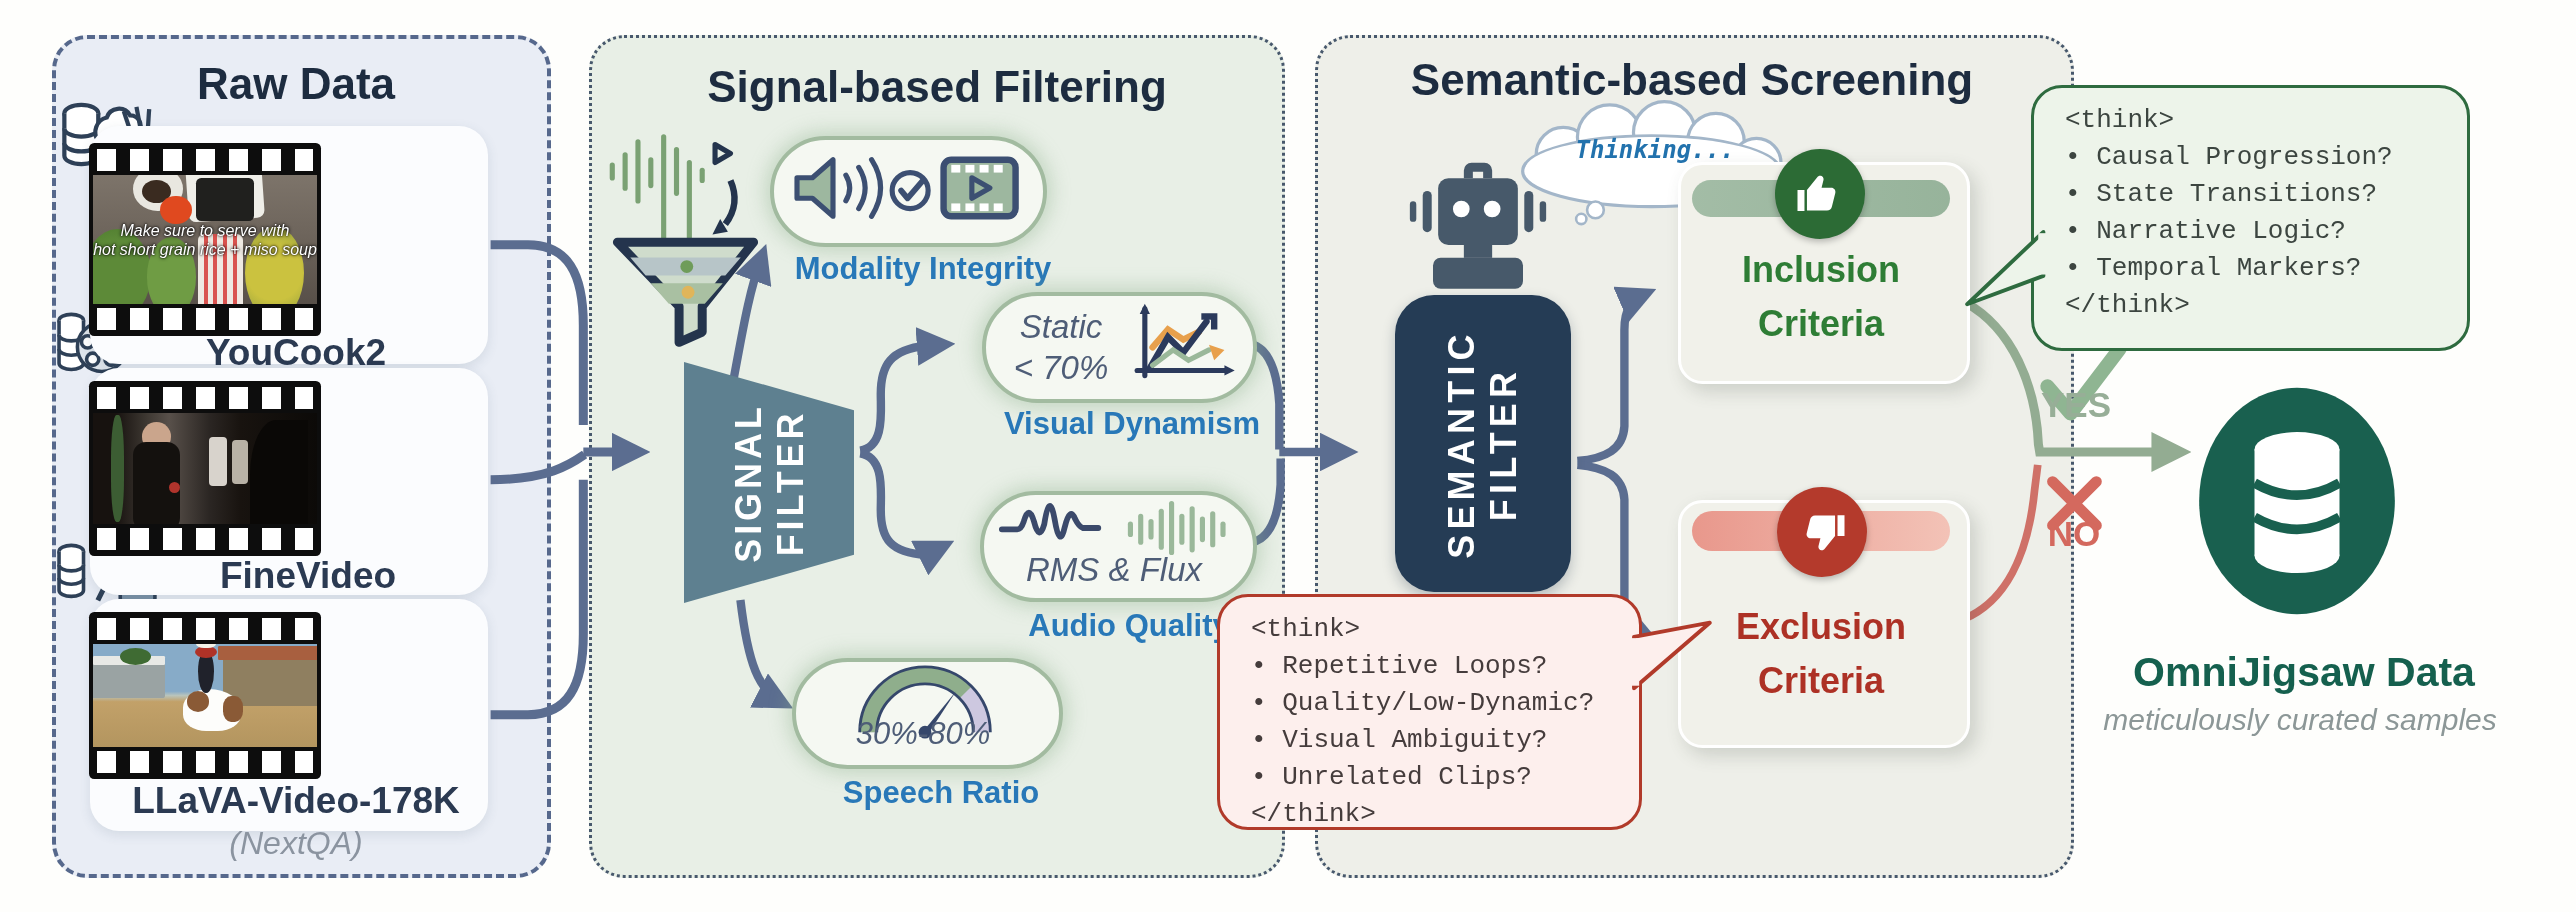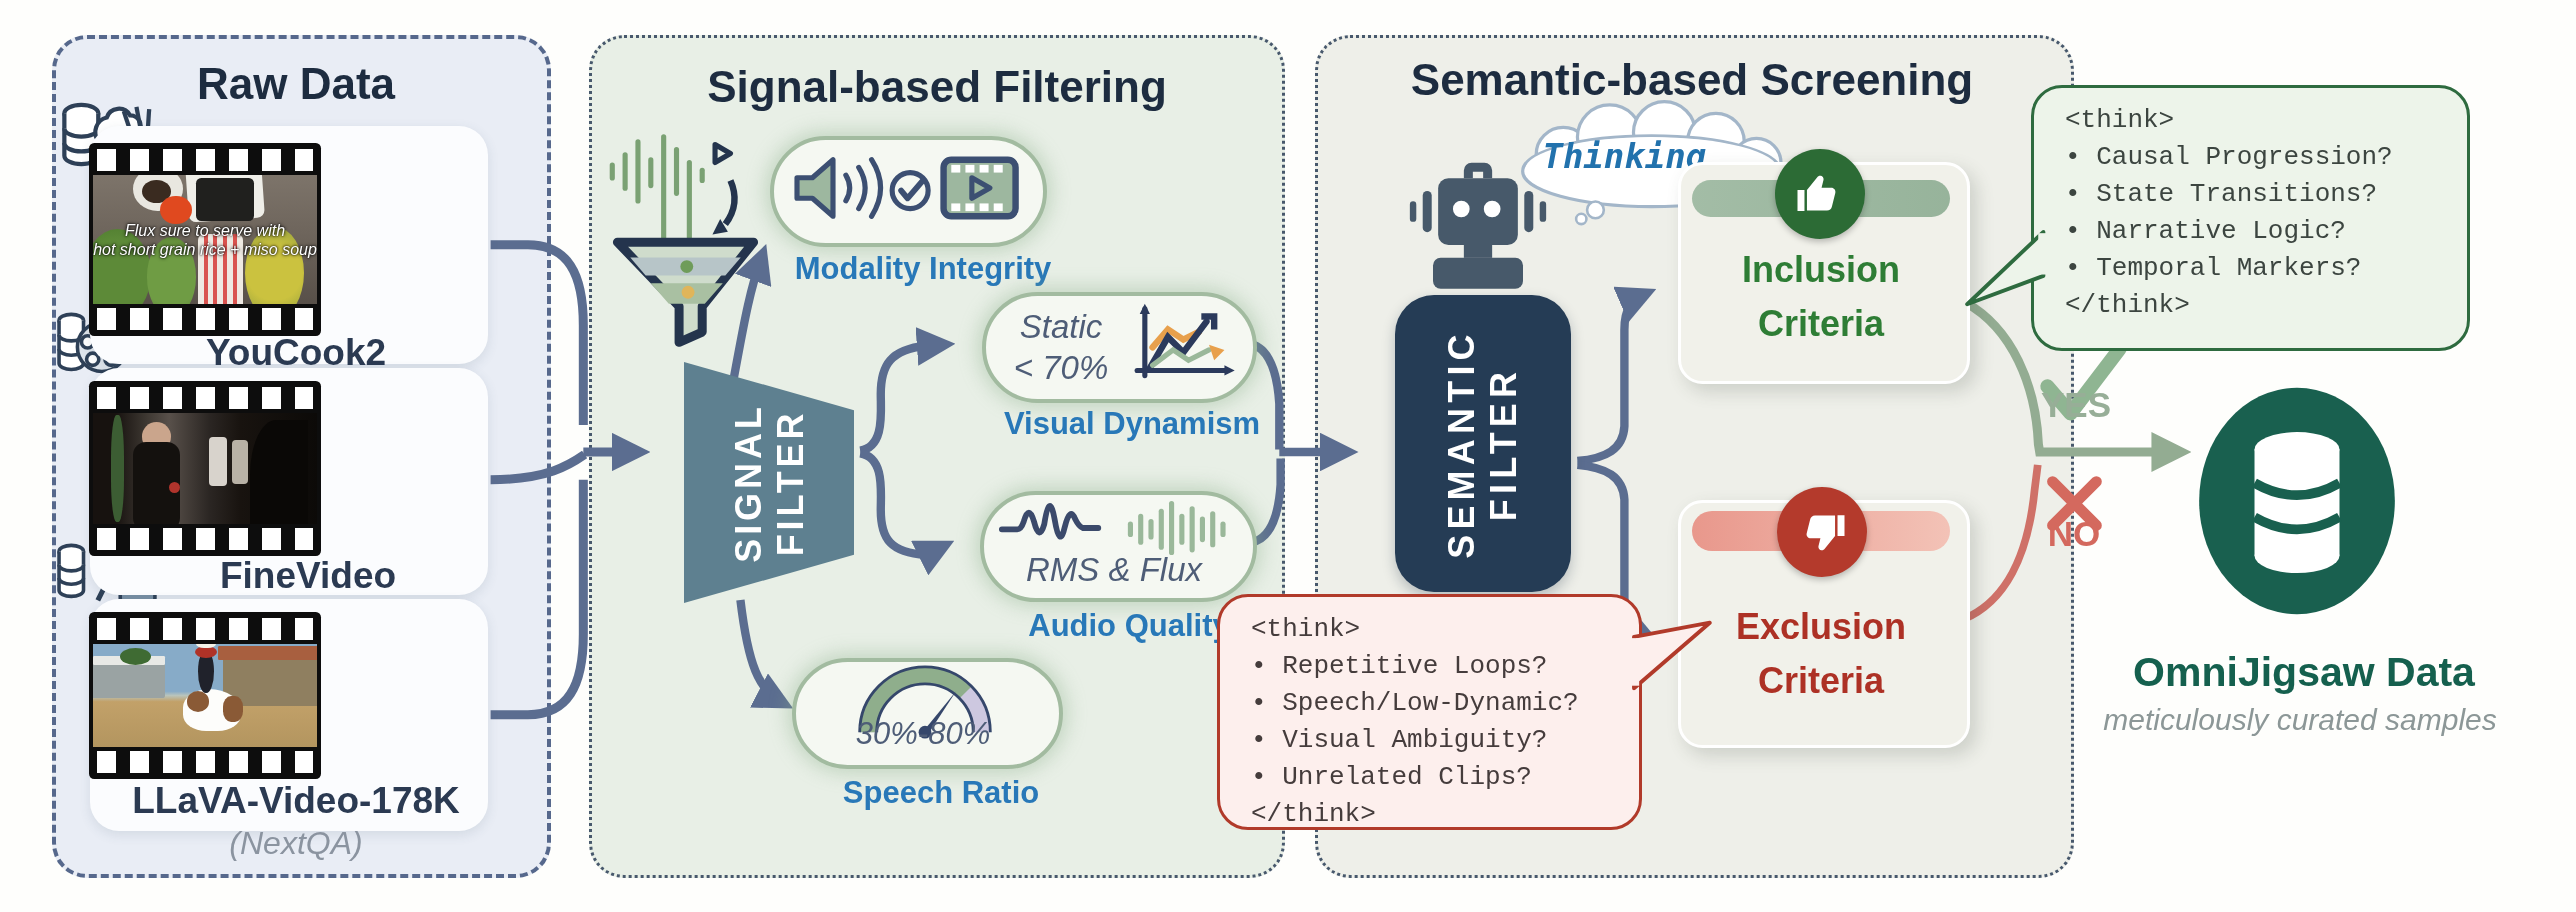--- a/index.html
+++ b/index.html
@@ -41,21 +41,21 @@
   .crit-banner{position:absolute;left:1692px;width:258px;border-radius:643px;}
   .crit-circle{position:absolute;width:90px;height:90px;border-radius:50%;display:flex;align-items:center;justify-content:center;box-shadow:0 2.6px 6.4px rgba(0,0,0,.25);}
   .crit-text{position:absolute;width:286px;left:1678px;text-align:center;font-weight:bold;font-size:36px;line-height:54px;}
   
   .bubble{position:absolute;border-radius:31px;font-family:Liberation Mono, monospace;font-size:26px;line-height:37px;}
   .bubble-green{left:2031px;top:85px;width:433px;height:260px;background:#edf4ea;border:3.9px solid #2e6b3f;color:#3c4540;}
   .bubble-red{left:1217px;top:594px;width:419px;height:230px;background:#fdefed;border:3.9px solid #b13a2a;color:#453c3c;}
   .bubble-inner{position:absolute;left:31px;top:14px;}
   .tail{position:absolute;overflow:visible;}
   
-  .think-text{position:absolute;font-family:"DejaVu Sans Mono",monospace;font-style:italic;font-weight:bold;font-size:34px;color:#2272ad;transform:translateX(-50%);white-space:nowrap;}
+  .think-text{position:absolute;font-family:"DejaVu Sans Mono",monospace;font-style:italic;font-weight:bold;font-size:24px;color:#2272ad;transform:translateX(-50%);white-space:nowrap;}
   
   .yes{position:absolute;font-weight:bold;font-size:35px;color:#97ae97;transform:translateX(-50%);}
   .no{position:absolute;font-weight:bold;font-size:35px;color:#d4695e;transform:translateX(-50%);}
   .omni-title{position:absolute;font-weight:bold;font-size:41px;color:#15604e;transform:translateX(-50%);white-space:nowrap;}
   .omni-sub{position:absolute;font-style:italic;font-size:30px;color:#8c9797;transform:translateX(-50%);white-space:nowrap;}
   svg{overflow:visible;}
 </style>
 </head>
 <body>
 
@@ -160,21 +160,21 @@
     <div class="photo ph-cook">
       <div class="blob" style="left:42%;top:-10%;width:34%;height:45%;background:#efeee8;border-radius:7.7px;transform:rotate(-4deg);"></div>
       <div class="blob" style="left:46%;top:2%;width:26%;height:34%;background:#20201e;border-radius:5.2px;"></div>
       <div class="blob" style="left:18%;top:-6%;width:22%;height:34%;background:#e9e7e0;"></div>
       <div class="blob" style="left:22%;top:4%;width:13%;height:18%;background:#3a2b20;"></div>
       <div class="blob" style="left:30%;top:16%;width:14%;height:22%;background:#e0491f;"></div>
       <div class="blob" style="left:-4%;top:42%;width:30%;height:70%;background:radial-gradient(circle,#5d8a38 0 60%,#4d7a2e 100%);"></div>
       <div class="blob" style="left:24%;top:48%;width:22%;height:62%;background:radial-gradient(circle,#6f9c44 0 60%,#587f31 100%);"></div>
       <div class="blob" style="left:47%;top:46%;width:20%;height:66%;background:repeating-linear-gradient(90deg,#eee9e2 0 5.8px,#d9534f 5.8px 9.7px);border-radius:6.4px;"></div>
       <div class="blob" style="left:68%;top:40%;width:26%;height:72%;background:radial-gradient(circle,#cbc23f 0 50%,#8a9a3c 100%);"></div>
-      <div class="caption" style="top:36%;">Flux sure to serve with</div>
+      <div class="caption" style="top:36%;">Make sure to serve with</div>
       <div class="caption" style="top:50%;">hot short grain rice + miso soup</div>
     </div>
     <div class="holes bot"></div>
   </div>
   <div class="vlabel" style="left:296px;top:332px;">YouCook2</div>
 
   <div class="video-card" style="top:368px;height:227px;"></div>
   <div class="strip" style="top:381px;height:175px;">
     <div class="holes top"></div>
     <div class="photo ph-fine">
@@ -387,21 +387,21 @@
     <svg class="tail" style="left:-72px;top:140px;" width="84" height="84" viewBox="0 0 130 130">
       <polygon points="126,6 8,118 126,74" fill="#edf4ea" stroke="#2e6b3f" stroke-width="6" stroke-linejoin="round"></polygon>
       <rect x="118" y="8" width="14" height="64" fill="#edf4ea"></rect>
     </svg>
   </div>
 
   <div class="bubble bubble-red">
     <div class="bubble-inner">
       <div>&lt;think&gt;</div>
       <div>• Repetitive Loops?</div>
-      <div>• Speech/Low-Dynamic?</div>
+      <div>• Quality/Low-Dynamic?</div>
       <div>• Visual Ambiguity?</div>
       <div>• Unrelated Clips?</div>
       <div>&lt;/think&gt;</div>
     </div>
     <svg class="tail" style="right:-76px;top:18px;" width="90" height="90" viewBox="0 0 140 140">
       <polygon points="14,114 132,12 14,34" fill="#fdefed" stroke="#b13a2a" stroke-width="6" stroke-linejoin="round"></polygon>
       <rect x="8" y="36" width="14" height="74" fill="#fdefed"></rect>
     </svg>
   </div>
 

